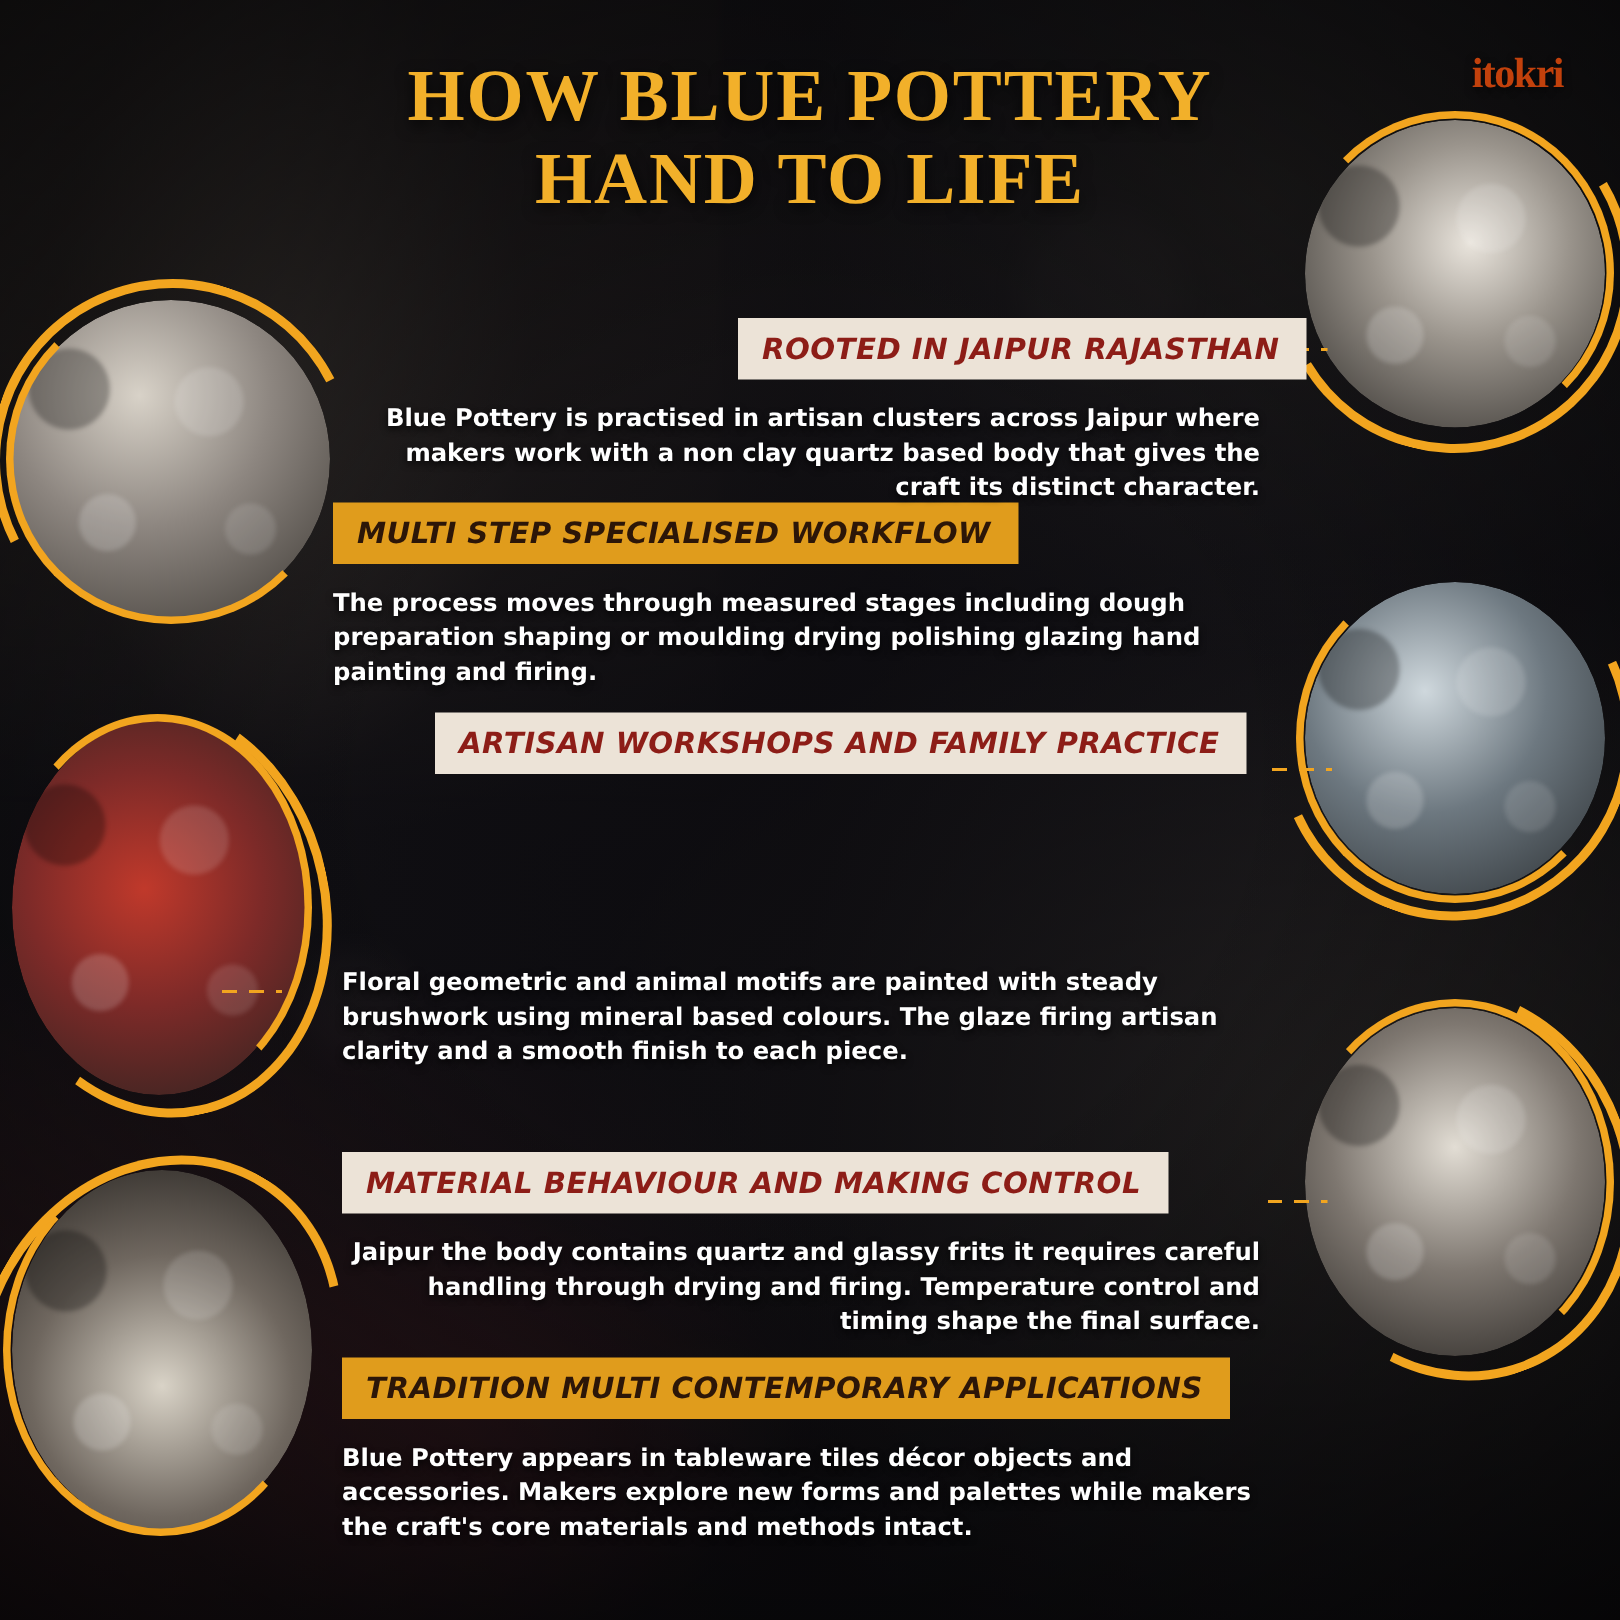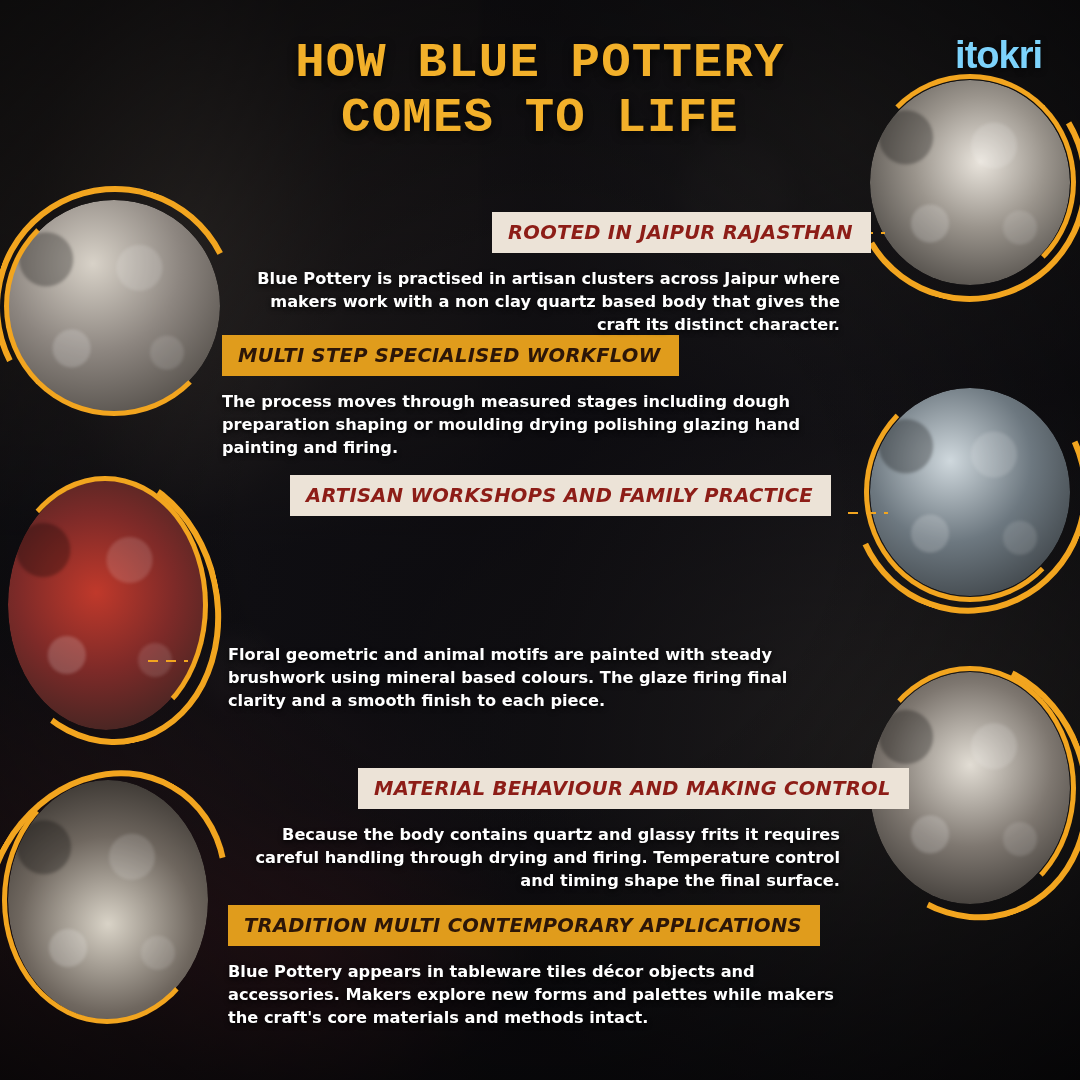--- a/index.html
+++ b/index.html
@@ -60,36 +60,36 @@
       radial-gradient(circle at 68% 18%, rgba(190,180,170,.07) 0 52px, rgba(0,0,0,0) 54px),
       radial-gradient(circle at 88% 44%, rgba(190,180,170,.06) 0 60px, rgba(0,0,0,0) 62px),
       radial-gradient(circle at 44% 88%, rgba(190,180,170,.05) 0 48px, rgba(0,0,0,0) 50px);
     filter: blur(10px);
   }
 
   
   .logo {
     position: absolute;
     top: 34px; right: 38px;
-    font-family: Liberation Sans, sans-serif;
-    font-size: 38px;
+    font-family: Liberation Serif, serif;
+    font-size: 28px;
     font-weight: 700;
     letter-spacing: -1px;
-    color: #7dd3fc;
+    color: #c2410c;
     text-shadow: 0 2px 6px rgba(0,0,0,.6);
   }
 
   
   .title {
     position: absolute;
     top: 36px;
     left: 0; right: 0;
     text-align: center;
     color: #f2b02a;
-    font-family: Liberation Mono, monospace;
+    font-family: Liberation Serif, serif;
     font-weight: 700;
     font-size: 49px;
     line-height: 1.13;
     letter-spacing: 1.2px;
     text-shadow: 0 3px 10px rgba(0,0,0,.75);
     padding: 0 200px;
   }
   .title .l2 { display: block; }
 
   
@@ -181,40 +181,40 @@
   .align-left { text-align: left; }
 
   
   #sec-1 { left: 230px; top: 212px; width: 610px; }
   #sec-1 .heading { margin-left: 262px; }
   #sec-2 { left: 222px; top: 335px; width: 620px; }
   #sec-3 { left: 235px; top: 475px; width: 605px; }
   #sec-3 .heading { margin-left: 55px; }
   #sec-4 { left: 228px; top: 629px; width: 612px; }
   #sec-5 { left: 228px; top: 768px; width: 612px; }
-  #sec-5 .heading { margin-left: 130px; }
+  #sec-5 .heading { }
   #sec-6 { left: 228px; top: 905px; width: 612px; }
 </style>
 </head>
 <body>
 
 <div class="poster">
 
   <div class="bg-layer bg-base"></div>
   <div class="bg-figure-left"></div>
   <div class="bg-figure-bottom"></div>
   <div class="bg-layer bg-speck"></div>
   <div class="bg-layer bg-darken"></div>
   <div class="bg-layer bg-vignette"></div>
 
   <div class="logo">itokri</div>
 
   <h1 class="title">
     <span>HOW BLUE POTTERY</span>
-    <span class="l2">COMES TO LIFE</span>
+    <span class="l2">HAND TO LIFE</span>
   </h1>
 
   <div class="medallion" id="med-left-1">
     <div class="photo ph-a"></div>
     <div class="ph-overlay"></div>
   </div>
   <div class="ring dashed-a" style="left:4px; top:196px; width:220px; height:220px;"></div>
   <div class="arc" style="left:-6px; top:186px; width:242px; height:242px; border-color:#f2a51f transparent transparent #f2a51f; transform:rotate(18deg);"></div>
 
   <div class="medallion" id="med-left-2">
@@ -265,26 +265,26 @@
   <div class="section" id="sec-1">
     <div class="heading cream">ROOTED IN JAIPUR RAJASTHAN</div>
     <p class="body-text align-right">Blue Pottery is practised in artisan clusters across Jaipur where makers work with a non clay quartz based body that gives the craft its distinct character.</p>
   </div>
 
   <div class="section" id="sec-3">
     <div class="heading cream">ARTISAN WORKSHOPS AND FAMILY PRACTICE</div>
   </div>
 
   <div class="section" id="sec-4">
-    <p class="body-text align-left">Floral geometric and animal motifs are painted with steady brushwork using mineral based colours. The glaze firing final clarity and a smooth finish to each piece.</p>
+    <p class="body-text align-left">Floral geometric and animal motifs are painted with steady brushwork using mineral based colours. The glaze firing artisan clarity and a smooth finish to each piece.</p>
   </div>
 
   <div class="section" id="sec-5">
     <div class="heading cream">MATERIAL BEHAVIOUR AND MAKING CONTROL</div>
-    <p class="body-text align-right">Because the body contains quartz and glassy frits it requires careful handling through drying and firing. Temperature control and timing shape the final surface.</p>
+    <p class="body-text align-right">Jaipur the body contains quartz and glassy frits it requires careful handling through drying and firing. Temperature control and timing shape the final surface.</p>
   </div>
 
   <div class="section" id="sec-6">
     <div class="heading amber">TRADITION MULTI CONTEMPORARY APPLICATIONS</div>
     <p class="body-text align-left">Blue Pottery appears in tableware tiles décor objects and accessories. Makers explore new forms and palettes while makers the craft's core materials and methods intact.</p>
   </div>
 
 </div>
 
 </body></html>

